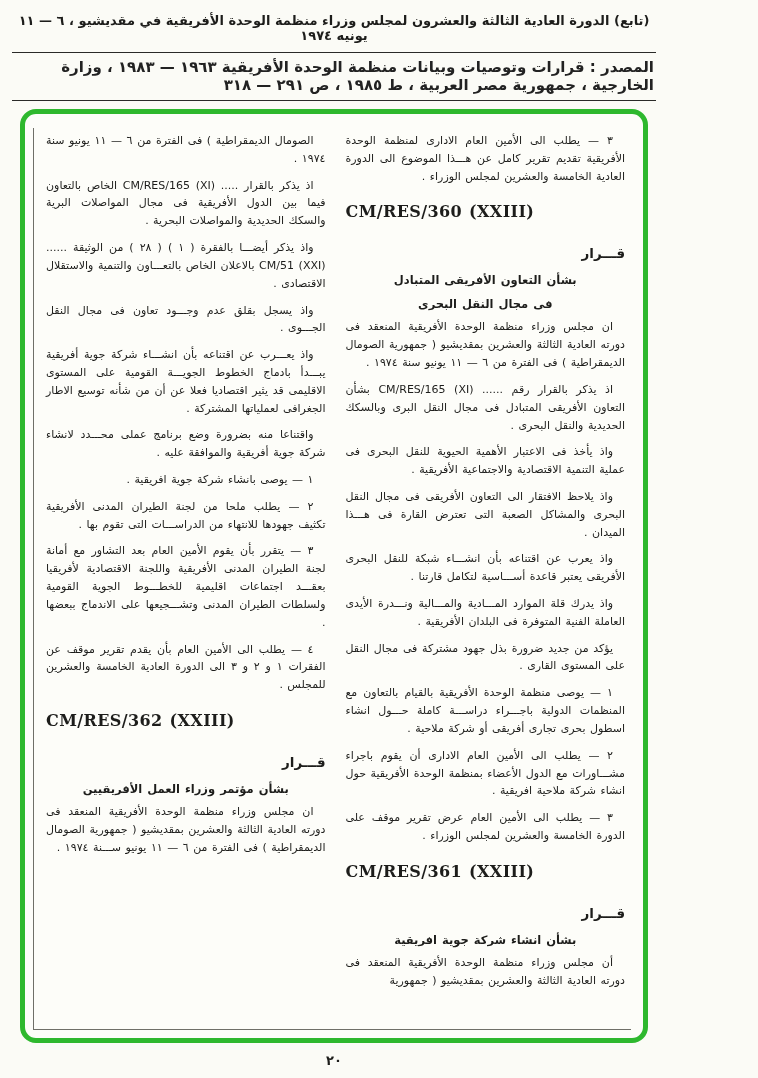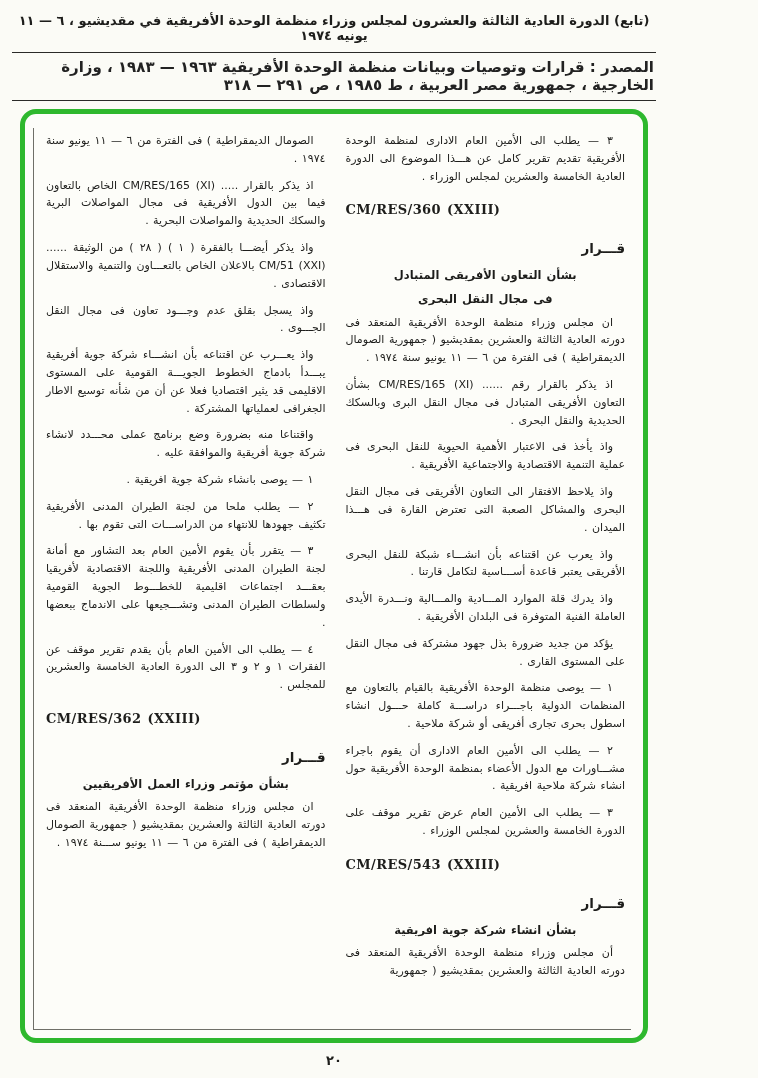--- a/index.html
+++ b/index.html
@@ -53,21 +53,21 @@
     text-align:justify;
     text-indent:12px;
     word-spacing:1px;
   }
   .block.ref {
     direction:ltr;
     text-align:left;
     text-indent:0;
     font-family:"DejaVu Serif", serif;
     font-weight:bold;
-    font-size:13px;
+    font-size:16px;
     letter-spacing:0.4px;
     margin:14px 0 12px;
   }
   .block.heading {
     text-align:right; text-indent:0;
     font-weight:bold; font-size:13.5px;
     margin:18px 0 6px;
   }
   .block.subheading {
     text-align:center; text-indent:0;
@@ -102,21 +102,21 @@
           <div class="block paragraph">ان مجلس وزراء منظمة الوحدة الأفريقية المنعقد فى دورته العادية الثالثة والعشرين بمقديشيو ( جمهورية الصومال الديمقراطية ) فى الفترة من ٦ — ١١ يونيو سنة ١٩٧٤ .</div>
           <div class="block paragraph">اذ يذكر بالقرار رقم ...... CM/RES/165 (XI) بشأن التعاون الأفريقى المتبادل فى مجال النقل البرى وبالسكك الحديدية والنقل البحرى .</div>
           <div class="block paragraph">واذ يأخذ فى الاعتبار الأهمية الحيوية للنقل البحرى فى عملية التنمية الاقتصادية والاجتماعية الأفريقية .</div>
           <div class="block paragraph">واذ يلاحظ الافتقار الى التعاون الأفريقى فى مجال النقل البحرى والمشاكل الصعبة التى تعترض القارة فى هـــذا الميدان .</div>
           <div class="block paragraph">واذ يعرب عن اقتناعه بأن انشـــاء شبكة للنقل البحرى الأفريقى يعتبر قاعدة أســـاسية لتكامل قارتنا .</div>
           <div class="block paragraph">واذ يدرك قلة الموارد المـــادية والمـــالية ونـــدرة الأيدى العاملة الفنية المتوفرة فى البلدان الأفريقية .</div>
           <div class="block paragraph">يؤكد من جديد ضرورة بذل جهود مشتركة فى مجال النقل على المستوى القارى .</div>
           <div class="block paragraph">١ — يوصى منظمة الوحدة الأفريقية بالقيام بالتعاون مع المنظمات الدولية باجـــراء دراســـة كاملة حـــول انشاء اسطول بحرى تجارى أفريقى أو شركة ملاحية .</div>
           <div class="block paragraph">٢ — يطلب الى الأمين العام الادارى أن يقوم باجراء مشـــاورات مع الدول الأعضاء بمنظمة الوحدة الأفريقية حول انشاء شركة ملاحية افريقية .</div>
           <div class="block paragraph">٣ — يطلب الى الأمين العام عرض تقرير موقف على الدورة الخامسة والعشرين لمجلس الوزراء .</div>
-          <div class="block ref">CM/RES/543 (XXIII)</div>
+          <div class="block ref">CM/RES/361 (XXIII)</div>
           <div class="block heading">قـــرار</div>
           <div class="block subheading">بشأن انشاء شركة جوية افريقية</div>
           <div class="block paragraph">أن مجلس وزراء منظمة الوحدة الأفريقية المنعقد فى دورته العادية الثالثة والعشرين بمقديشيو ( جمهورية</div>
         </section>
       <section class="col" id="col-left">
           <div class="block paragraph">الصومال الديمقراطية ) فى الفترة من ٦ — ١١ يونيو سنة ١٩٧٤ .</div>
           <div class="block paragraph">اذ يذكر بالقرار ..... CM/RES/165 (XI) الخاص بالتعاون فيما بين الدول الأفريقية فى مجال المواصلات البرية والسكك الحديدية والمواصلات البحرية .</div>
           <div class="block paragraph">واذ يذكر أيضـــا بالفقرة ( ١ ) ( ٢٨ ) من الوثيقة ...... CM/51 (XXI) بالاعلان الخاص بالتعـــاون والتنمية والاستقلال الاقتصادى .</div>
           <div class="block paragraph">واذ يسجل بقلق عدم وجـــود تعاون فى مجال النقل الجـــوى .</div>
           <div class="block paragraph">واذ يعـــرب عن اقتناعه بأن انشـــاء شركة جوية أفريقية يبـــدأ بادماج الخطوط الجويـــة القومية على المستوى الاقليمى قد يثير اقتصاديا فعلا عن أن من شأنه توسيع الاطار الجغرافى لعملياتها المشتركة .</div>

